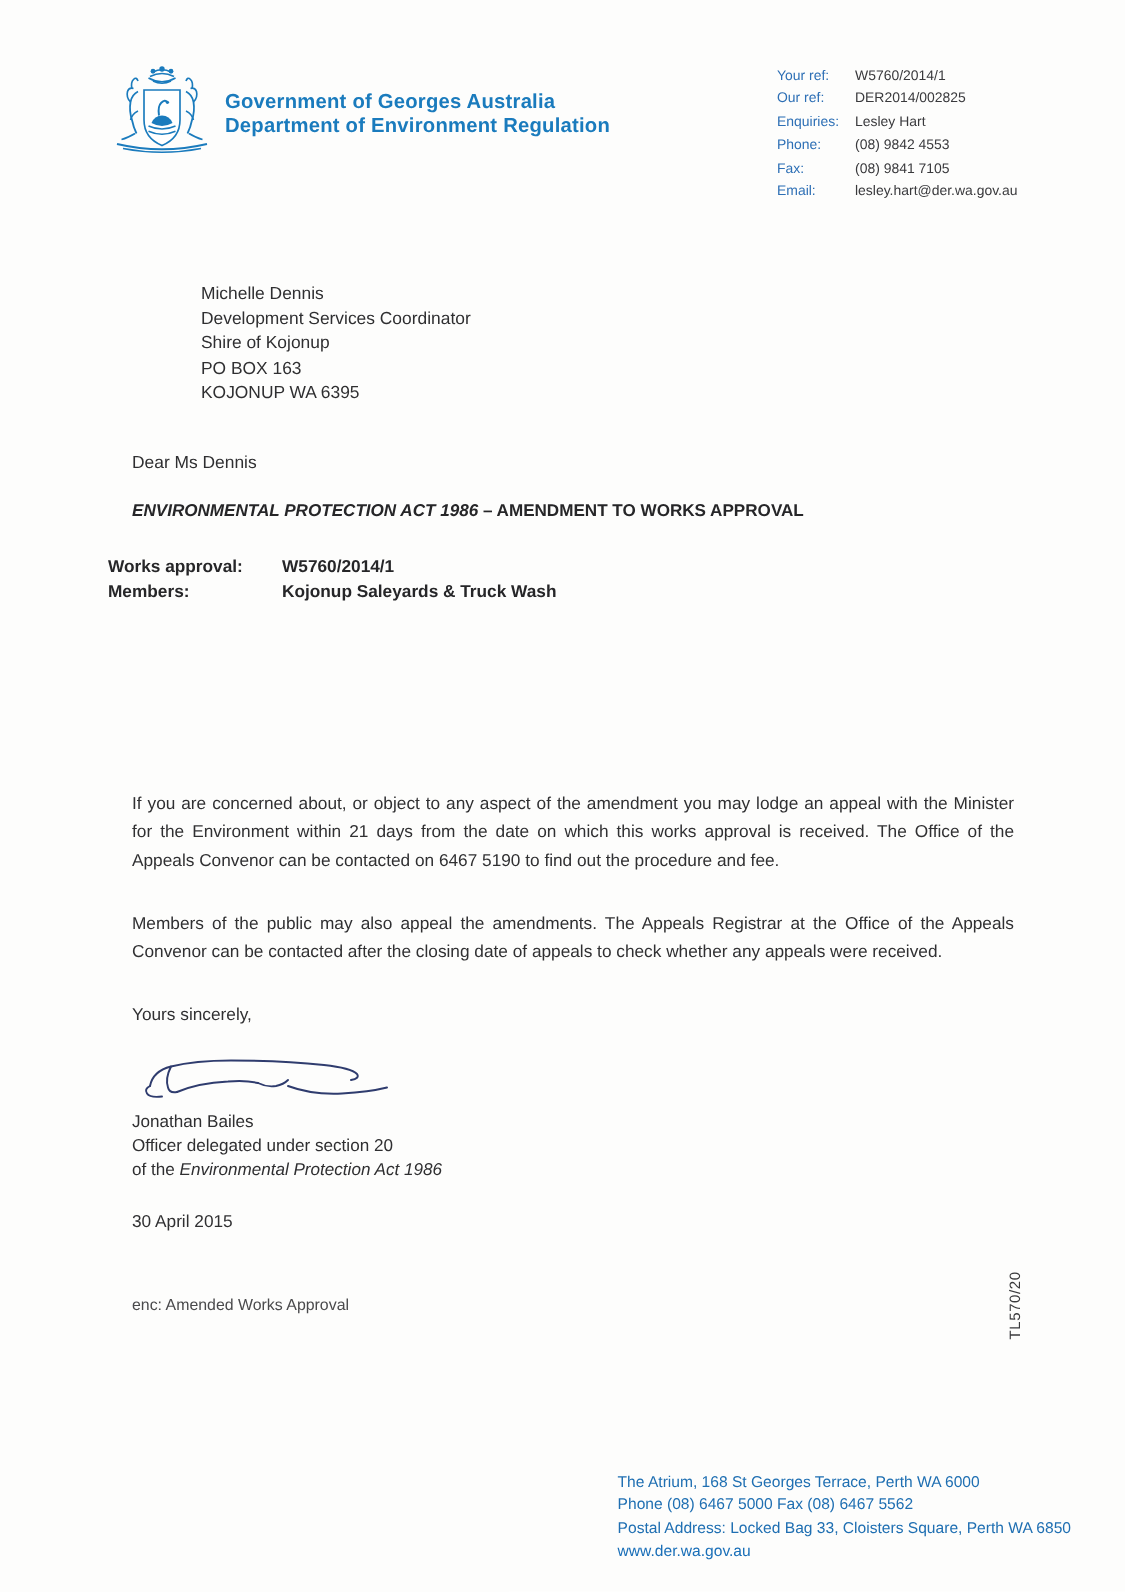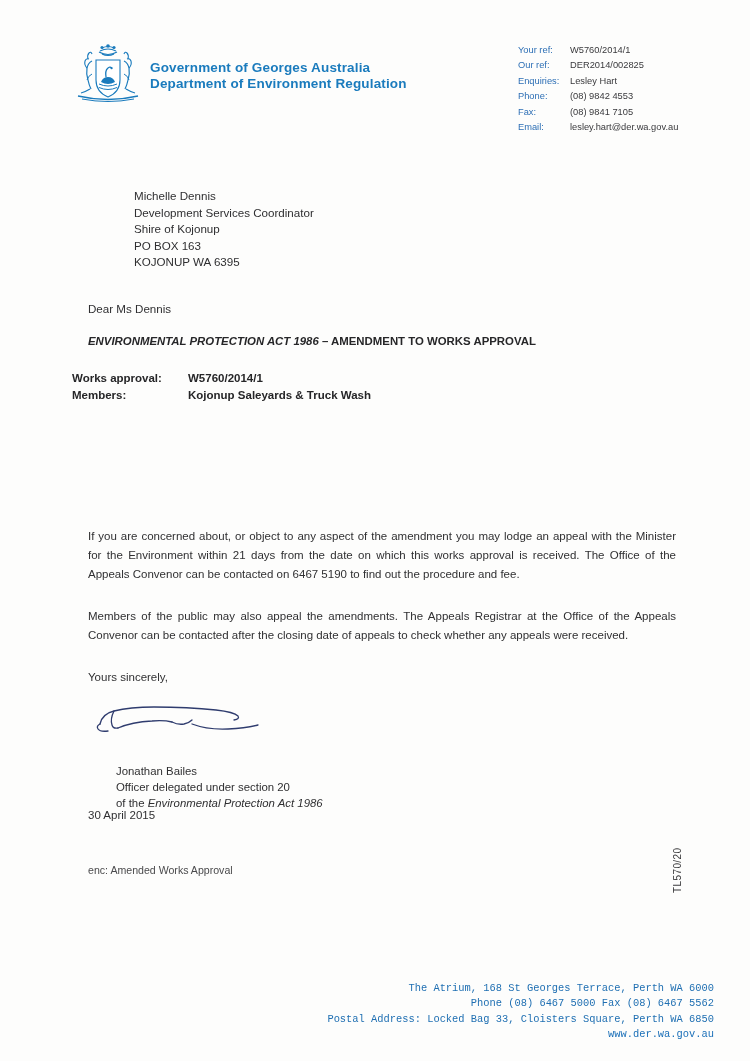--- a/index.html
+++ b/index.html
@@ -52,36 +52,36 @@
     font-size:11.5px; line-height:18.8px;
     text-align:justify; color:#303032;
   }
   p.para i { font-style:italic; }
   .p1 { top:414px; }
   .p2 { top:464px; }
   .p3 { top:527px; }
   .p4 { top:607px; }
   .yours { position:absolute; left:88px; top:671px; font-size:11.5px; color:#303032; }
   .sigwrap { position:absolute; left:92px; top:694px; width:230px; height:46px; }
-  .signer { position:absolute; left:88px; top:763px; font-size:11.4px; line-height:16.2px; color:#2f2f31;margin-left:28px; }
+  .signer { position:absolute; left:88px; top:740px; font-size:11.4px; line-height:16.2px; color:#2f2f31; }
   .signer i { font-style:italic; }
   .datel { position:absolute; left:88px; top:809px; font-size:11.5px; color:#303032; }
   .enc { position:absolute; left:88px; top:864px; font-size:10.6px; color:#4a4a4c; }
   .sidecode {
     position:absolute; left:672px; top:893px;
     font-size:10px; color:#3a3a3c;
     transform:rotate(-90deg); transform-origin:left top;
     white-space:nowrap;
     letter-spacing:.4px;
   }
   .footer {
     position:absolute; right:36px; bottom:18px;
-    text-align:right;
+    text-align:left;
     color:#1f6fb2;
-    font-size:10.4px; line-height:15.6px;font-family:Liberation Mono, monospace;
+    font-size:10.4px; line-height:15.6px;
   }
   .footer .url { color:#1a6fb8; }
 </style>
 </head>
 <body>
 
 <div class="page">
 
   <div class="header">
 

